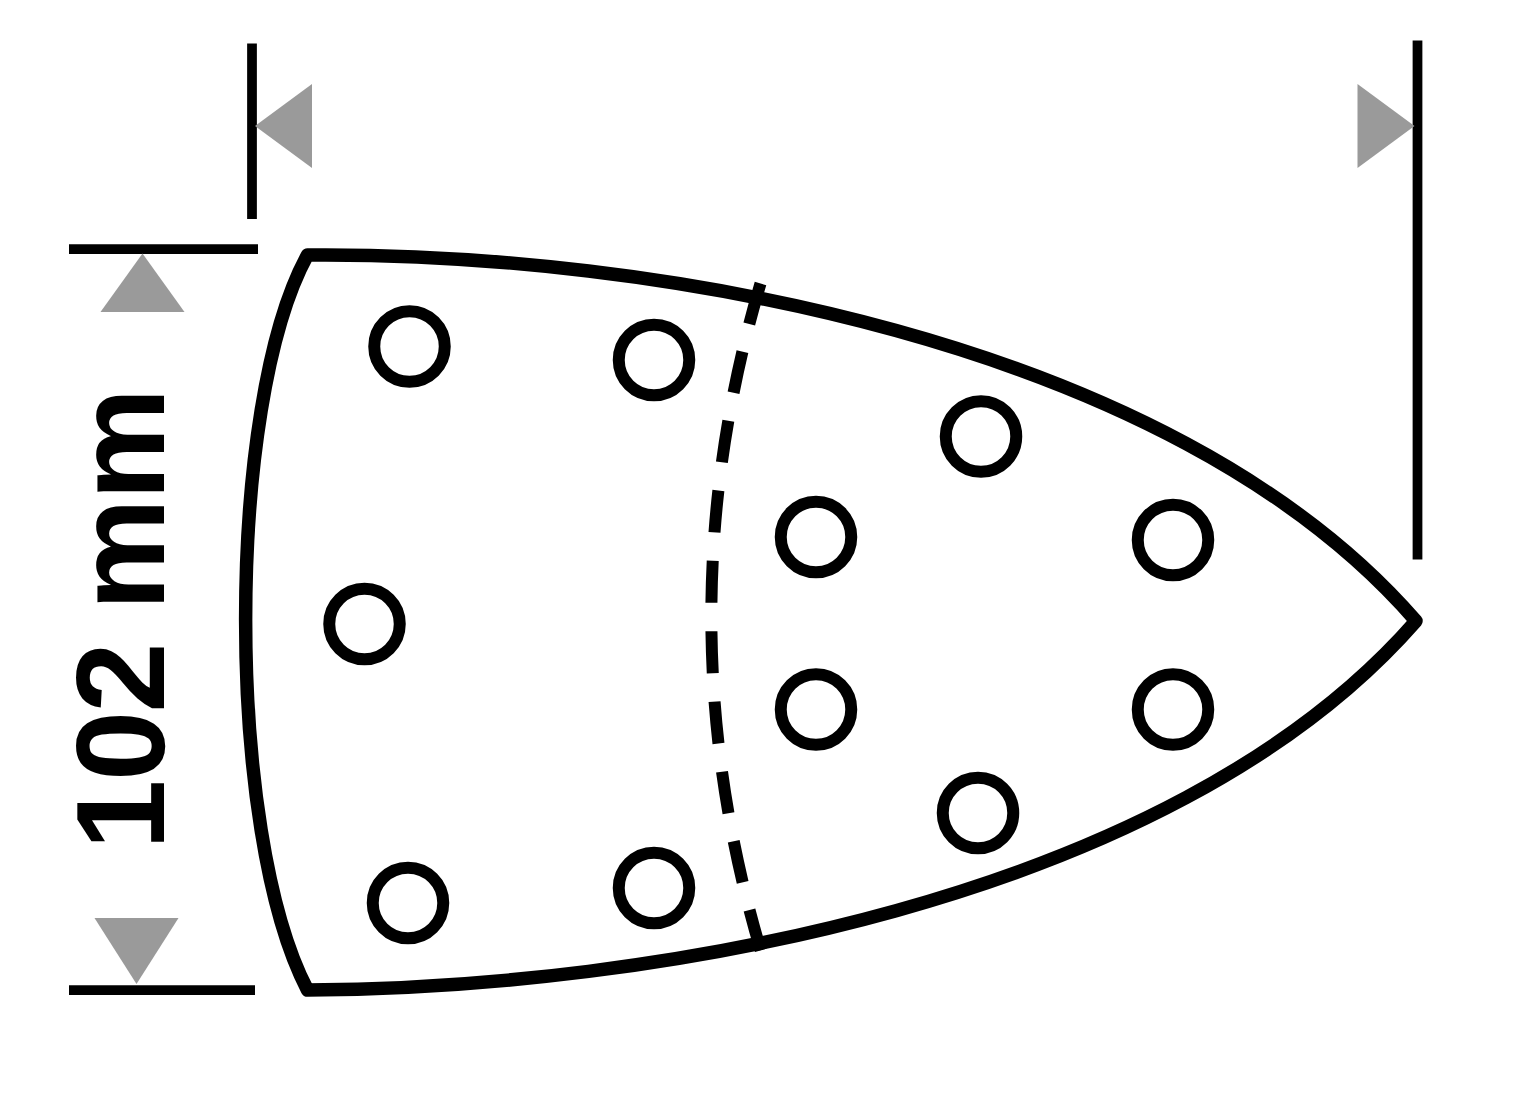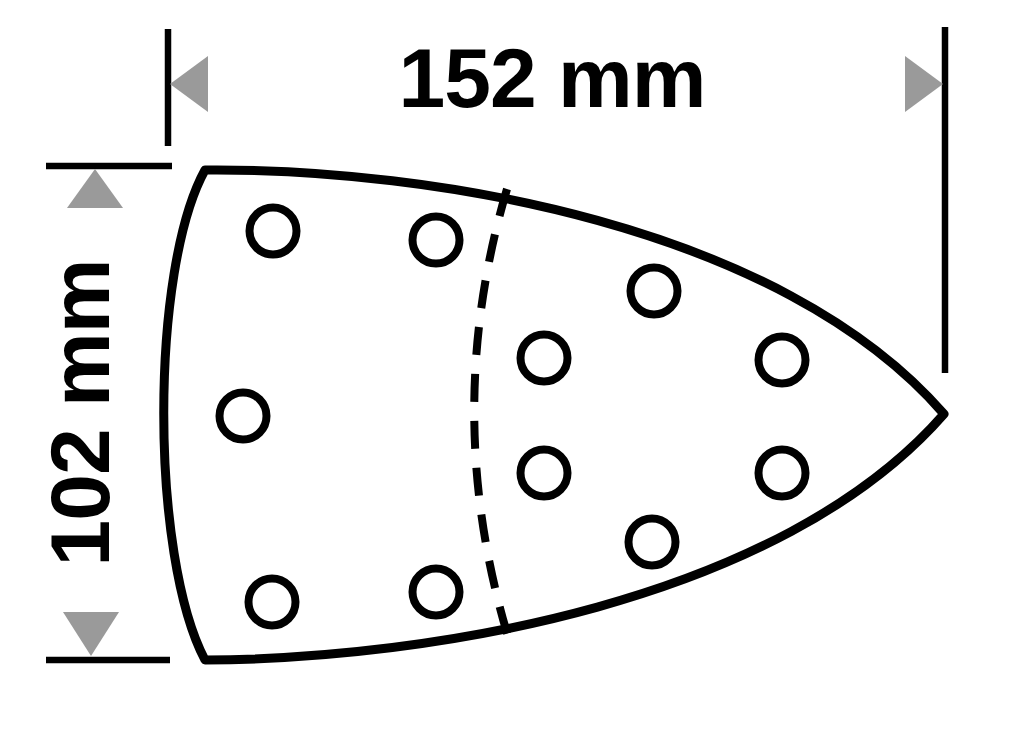--- a/index.html
+++ b/index.html
@@ -104,17 +104,16 @@
     <line class="ink-line" x1="945" y1="27" x2="945" y2="373"></line>
     <polygon points="170,84 208,56 208,112" fill="#9a9a9a"></polygon>
     <polygon points="943,84 905,56 905,112" fill="#9a9a9a"></polygon>
 
     <line class="ink-line" x1="46" y1="166" x2="172" y2="166"></line>
     <line class="ink-line" x1="46" y1="660" x2="170" y2="660"></line>
     <polygon points="95,169 67,208 123,208" fill="#9a9a9a"></polygon>
     <polygon points="91,656 63,612 119,612" fill="#9a9a9a"></polygon>
   </svg>
 
-  <div class="dim-label width">152 mm</div>
 
   <div class="dim-label height">102 mm</div>
 
 </div>
 
 </body></html>

